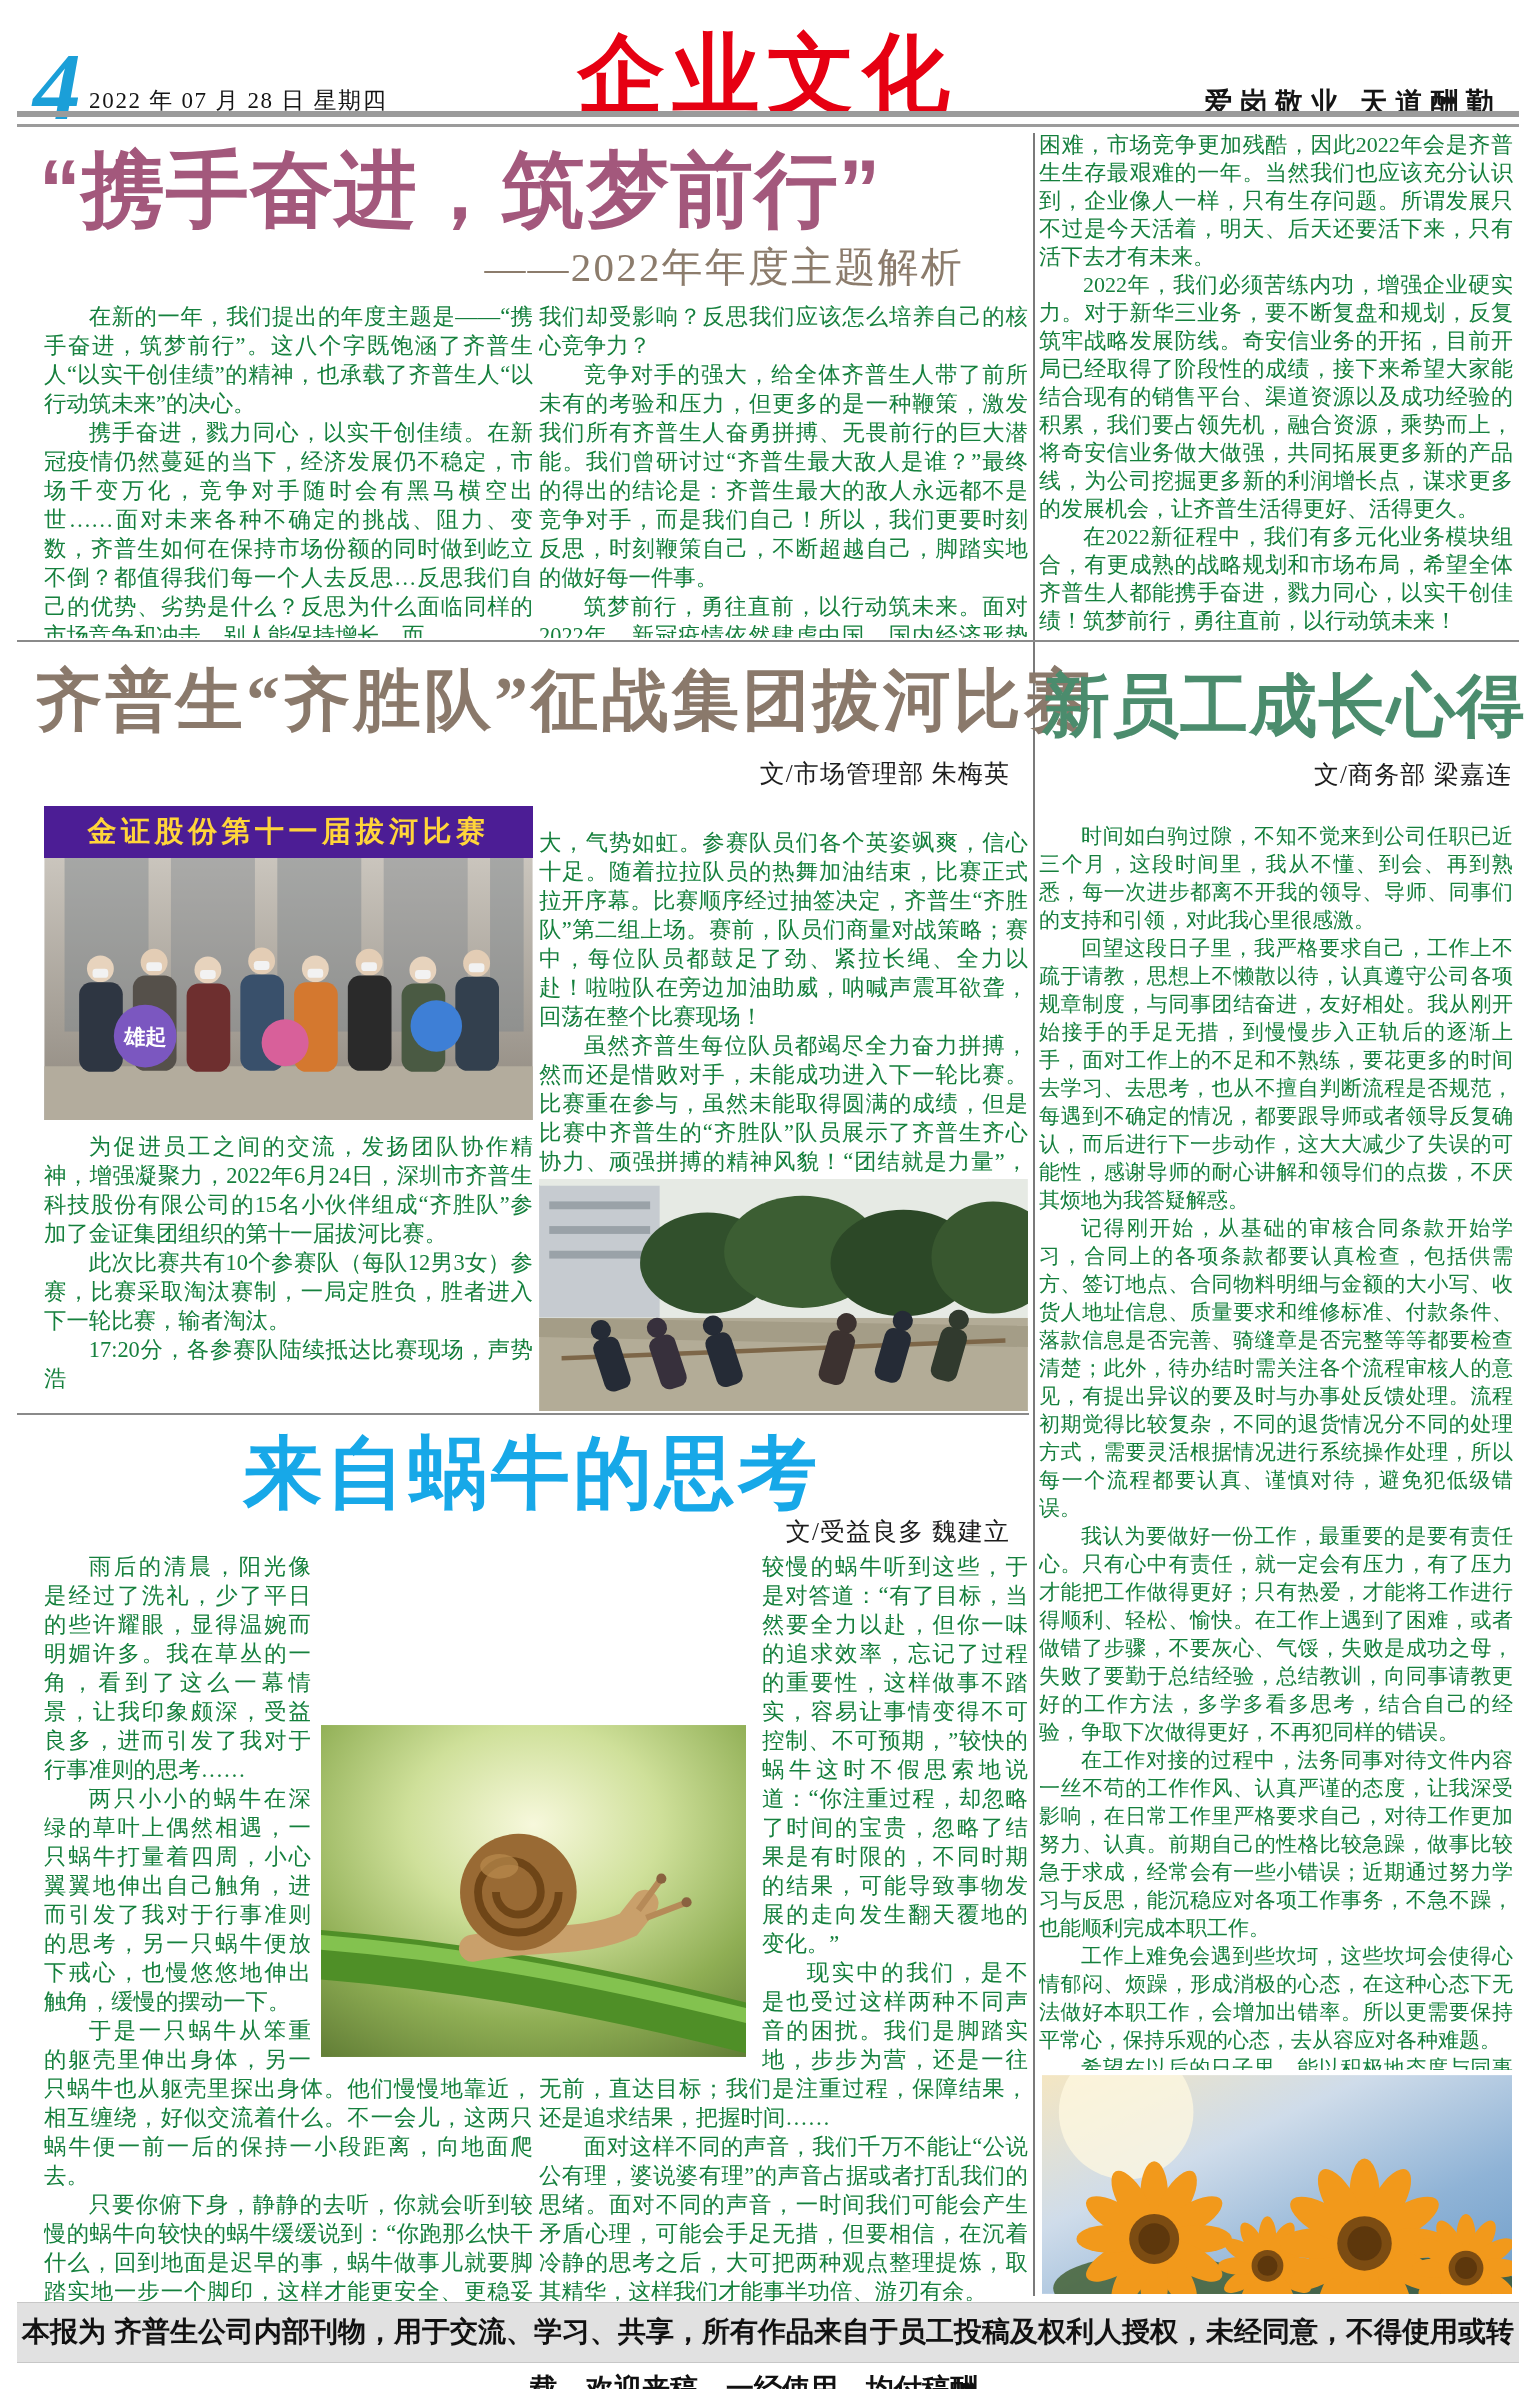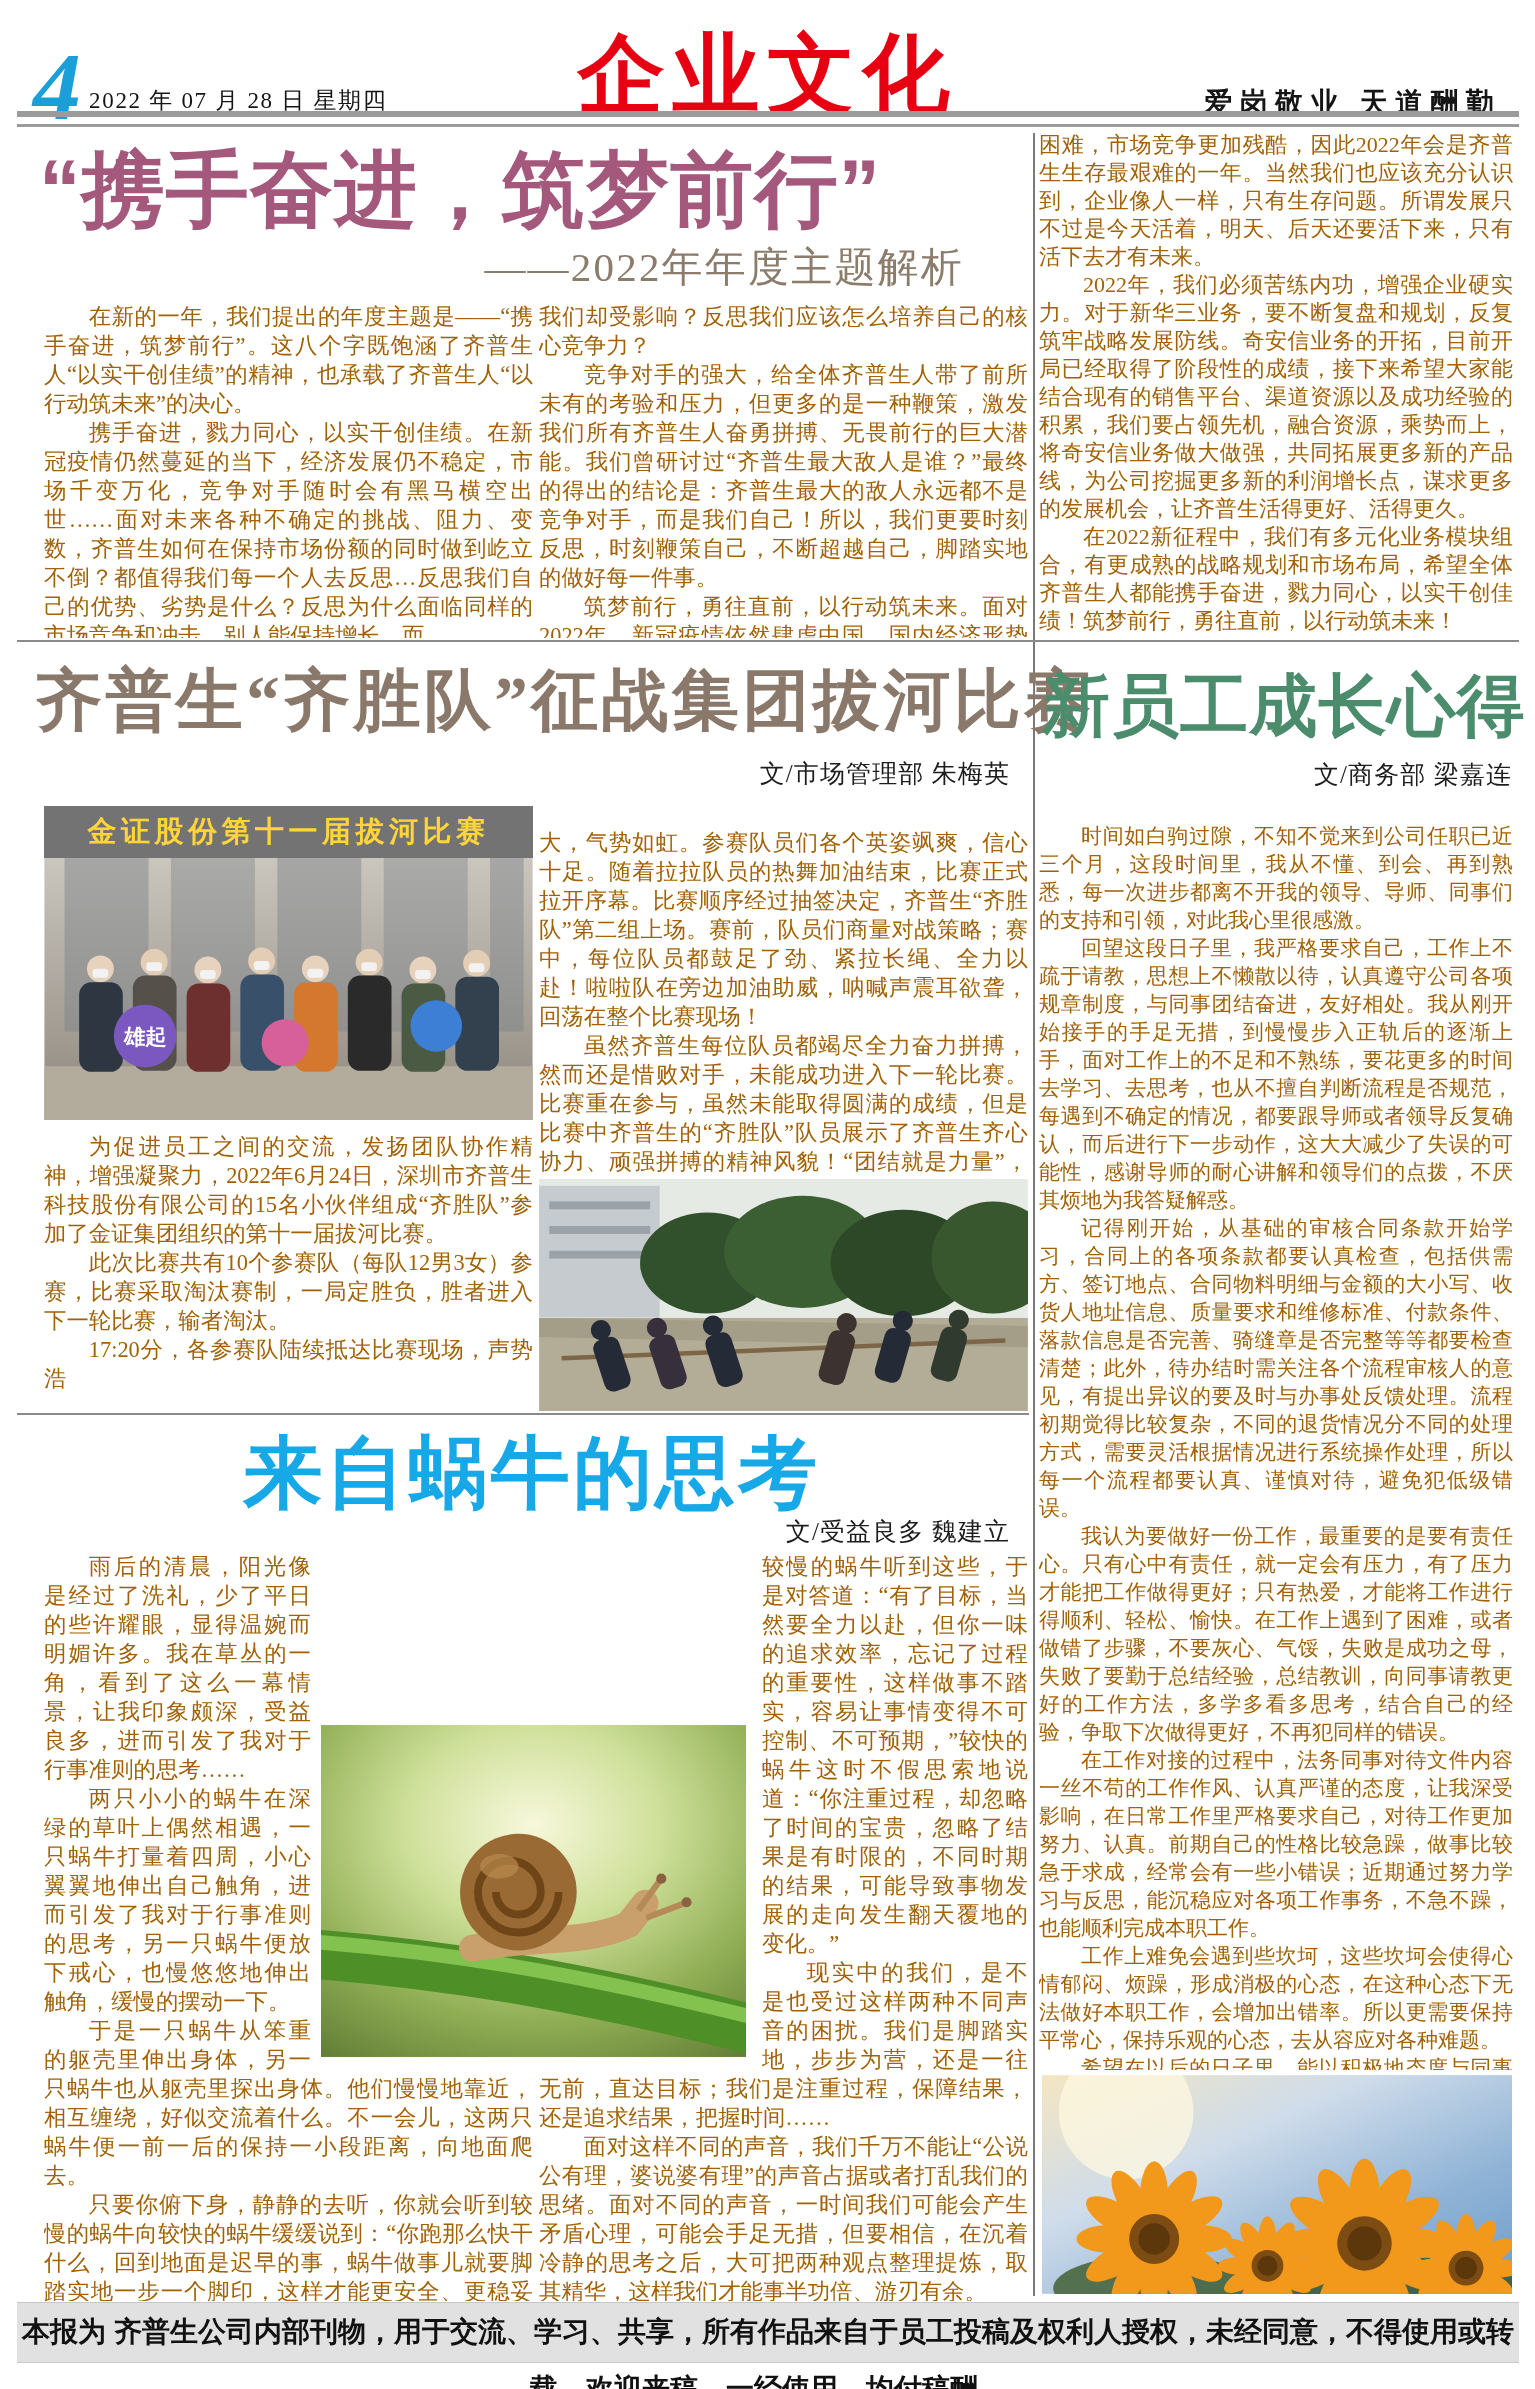--- a/index.html
+++ b/index.html
@@ -1,31 +1,31 @@
 <!DOCTYPE html>
 <html style="font-size:9px"><head>
 <meta charset="utf-8">
 <style>
   html,body{margin:0;padding:0;background:#ffffff;}
   .page{position:relative;width:1535px;height:2389px;background:#ffffff;overflow:hidden;
         font-family:"Liberation Serif","DejaVu Serif",serif;color:#151515;}
   .abs{position:absolute;}
-  .bodytext{font-size:22.4px;line-height:29px;text-align:justify;color:#a16207;}
+  .bodytext{font-size:22.4px;line-height:29px;text-align:justify;color:#15803d;}
   .bodytext p{margin:0;text-indent:2em;}
   .bodytext p.noind{text-indent:0;}
   .rule{position:absolute;background:#9b9b9b;}
   .vrule{position:absolute;background:#7a7a7a;}
   .byline{font-size:25px;color:#1d1d1d;text-align:right;letter-spacing:1.1px;}
   .headline-sans{font-family:"Liberation Sans","DejaVu Sans",sans-serif;font-weight:900;}
   .headline-serif{font-family:"Liberation Serif","DejaVu Serif",serif;font-weight:900;}
   .spacerR{float:right;width:222px;height:347px;margin-top:172px;}
   .spacerL{float:left;width:223px;height:347px;margin-top:172px;}
   .photo{position:absolute;overflow:hidden;}
   .photo svg{display:block;}
-  .banner{height:52px;background:#737373;color:#ffd53a;display:flex;align-items:center;justify-content:center;
+  .banner{height:52px;background:#4c1d95;color:#ffd53a;display:flex;align-items:center;justify-content:center;
           font-family:"Liberation Sans","DejaVu Sans",sans-serif;font-weight:700;font-size:29px;letter-spacing:4.5px;}
   .footerbar{position:absolute;left:17px;top:2302px;width:1502px;height:59px;background:#e1e1e1;
              border-top:1.1px solid #c7c7c7;border-bottom:1.1px solid #c7c7c7;
              font-family:"Liberation Sans","DejaVu Sans",sans-serif;font-weight:700;font-size:28px;
              line-height:57px;text-align:center;color:#111;}
 </style>
 </head>
 <body>
 
 <div class="page">

